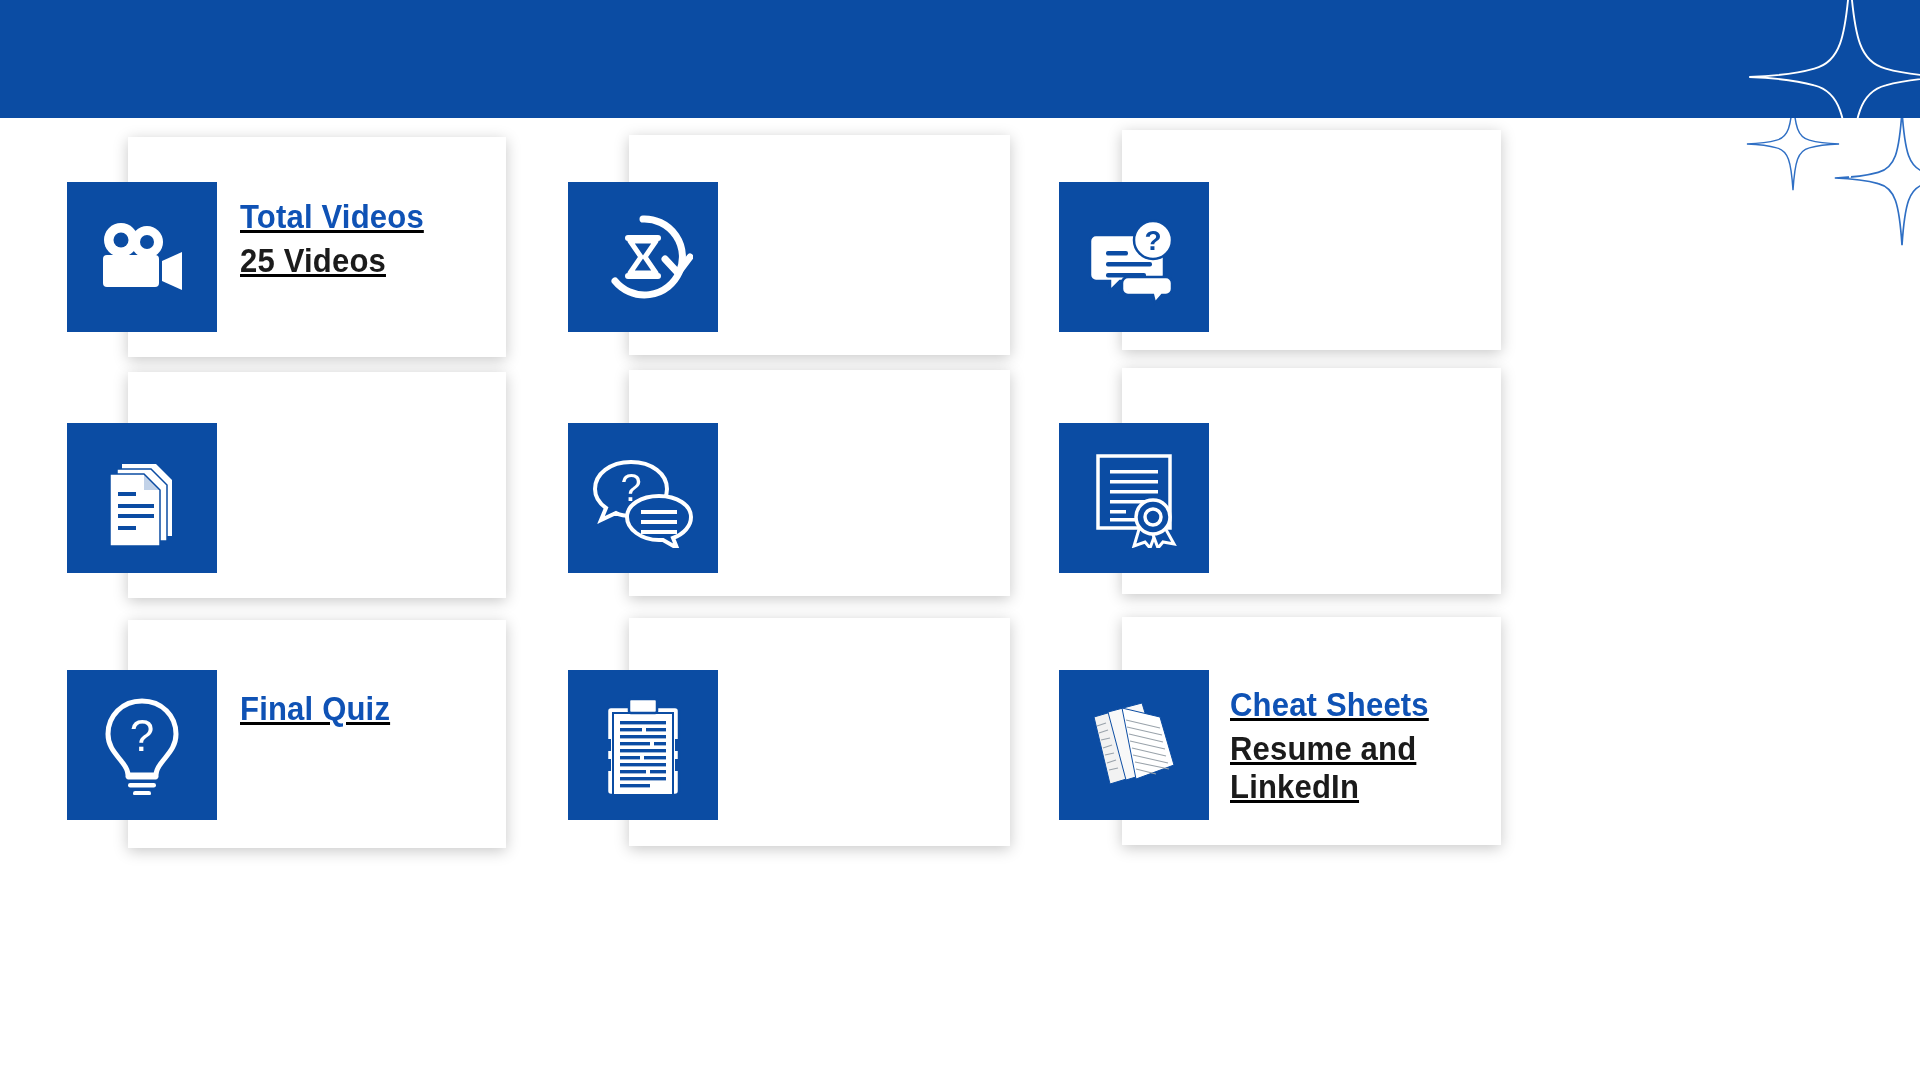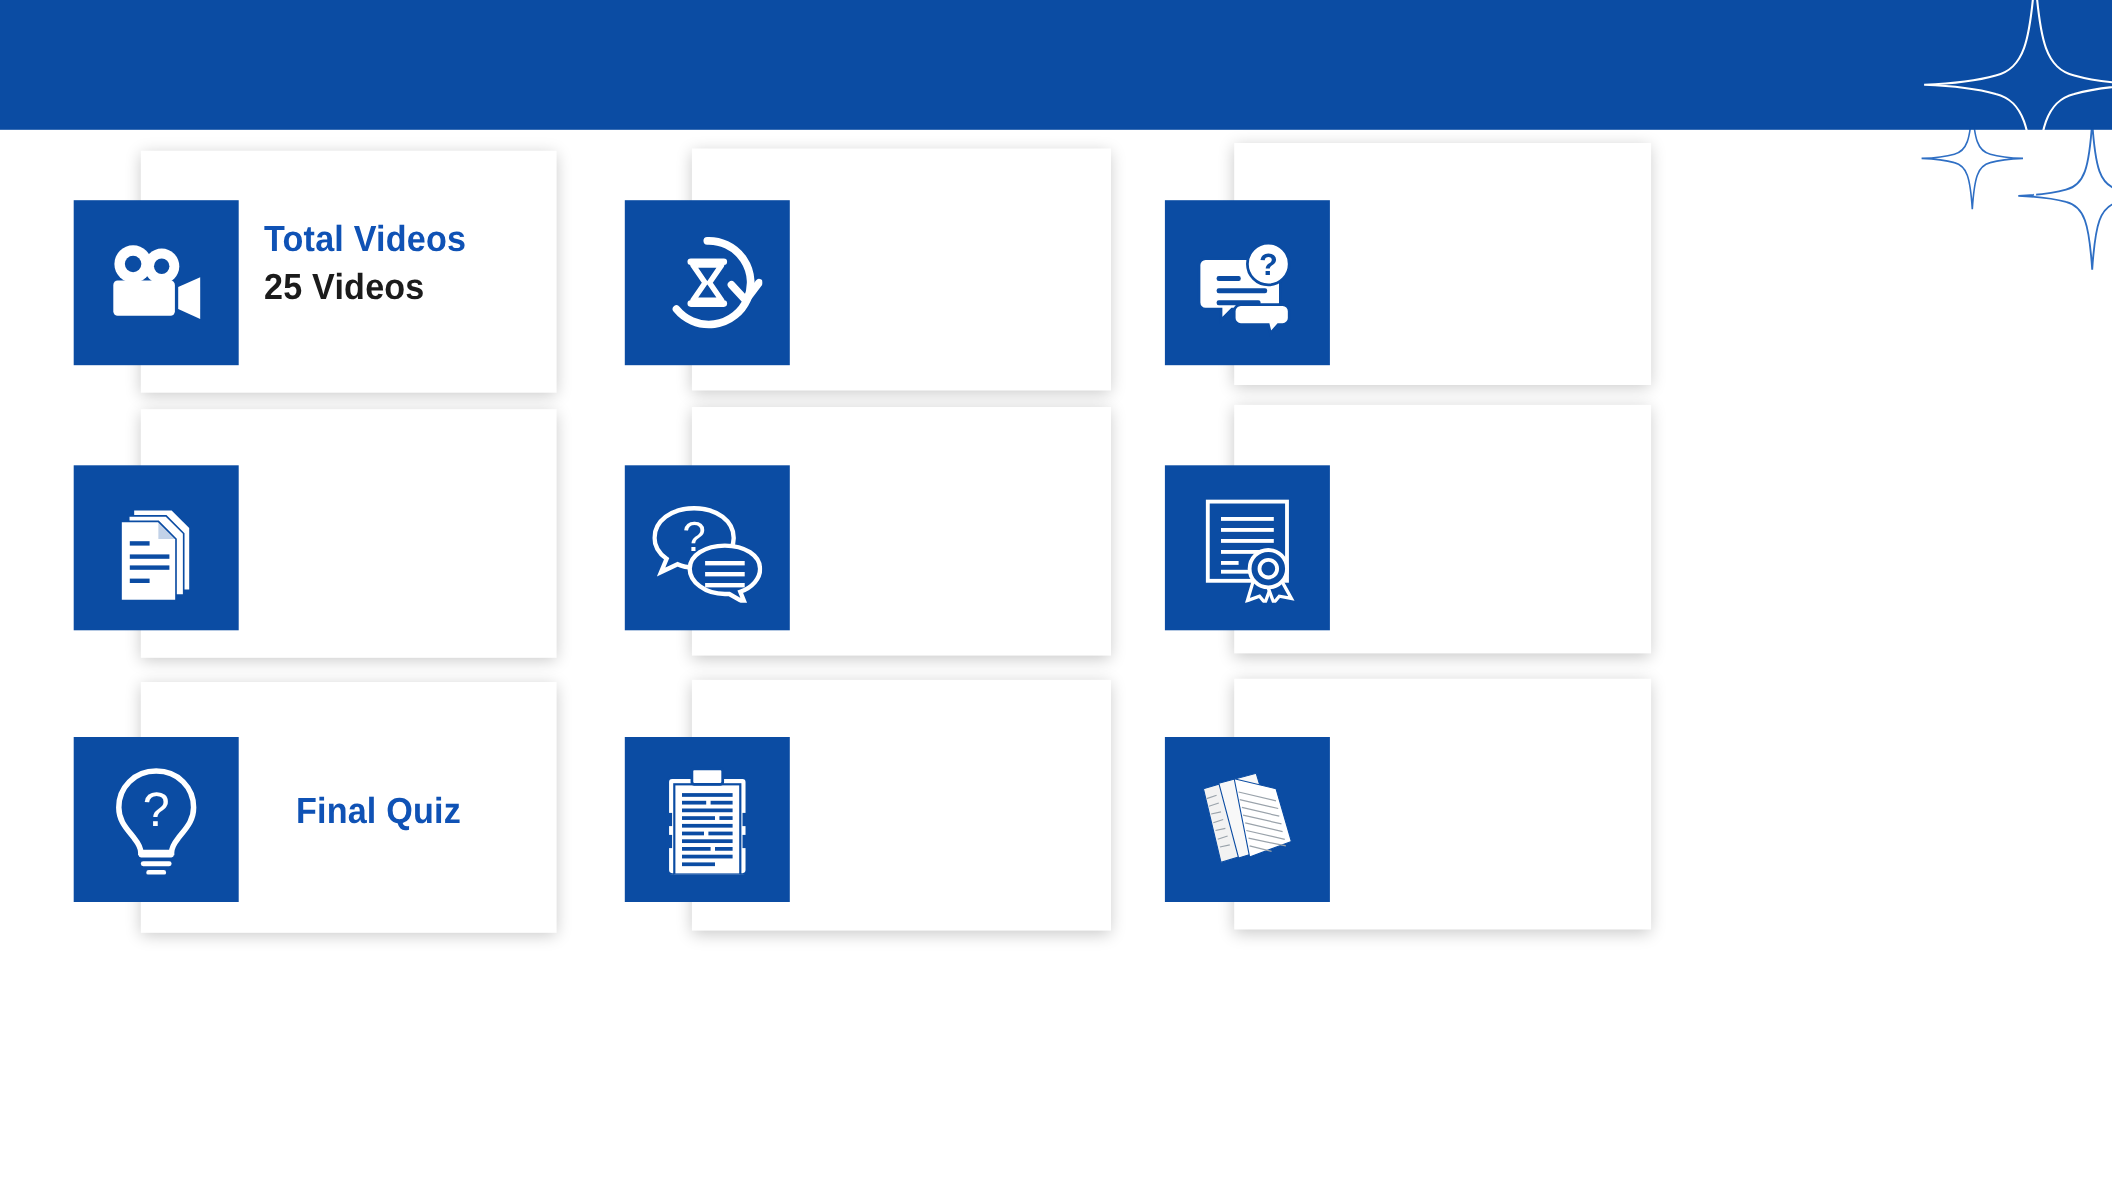--- a/index.html
+++ b/index.html
@@ -86,20 +86,21 @@
   }
   .icon-box svg {
     display: block;
     width: 100px;
     height: 100px;
   }
 
   .card-text {
     position: absolute;
     z-index: 6;
+    text-decoration: underline;
   }
   .card-title {
     color: #0f52b5;
     font-family: "Liberation Sans Narrow", "Liberation Sans", sans-serif;
     font-size: 33px;
     font-weight: 700;
     letter-spacing: 0.2px;
     line-height: 1.15;
     transform: scaleX(0.94);
     transform-origin: left center;
@@ -149,21 +150,21 @@
   .iby-r2 { top: 552px; }
 
   
   .tx-0 { left: 240px; }
   .tx-1 { left: 740px; }
   .tx-2 { left: 1230px; }
 
   .ty-r0 { top: 80px; }
   .ty-r1 { top: 322px; }
   .ty-r2 { top: 568px; }
-  .ty-r2-center { top: 600px; margin-left: 29px; }
+  .ty-r2-center { top: 572px; }
 </style>
 </head>
 <body>
 
 <div id="stage">
 
   <div class="header-band"></div>
   <div class="header-title">What You Will Get</div>
 
   <div class="sparkle sp-big">
@@ -333,15 +334,20 @@
           <line x1="43" y1="32" x2="78" y2="40"></line>
           <line x1="45" y1="39" x2="79" y2="47"></line>
           <line x1="46" y1="46" x2="81" y2="54"></line>
           <line x1="48" y1="53" x2="82" y2="61"></line>
           <line x1="49" y1="60" x2="84" y2="68"></line>
           <line x1="51" y1="67" x2="85" y2="74"></line>
           <line x1="52" y1="74" x2="72" y2="79"></line>
         </g>
       </svg>
     </div>
+    <div class="card-text tx-2 ty-r2">
+      <div class="card-title">Cheat Sheets</div>
+      <div class="card-value">Resume and
+LinkedIn</div>
+    </div>
 
   </div>
 </div>
 
 </body></html>

